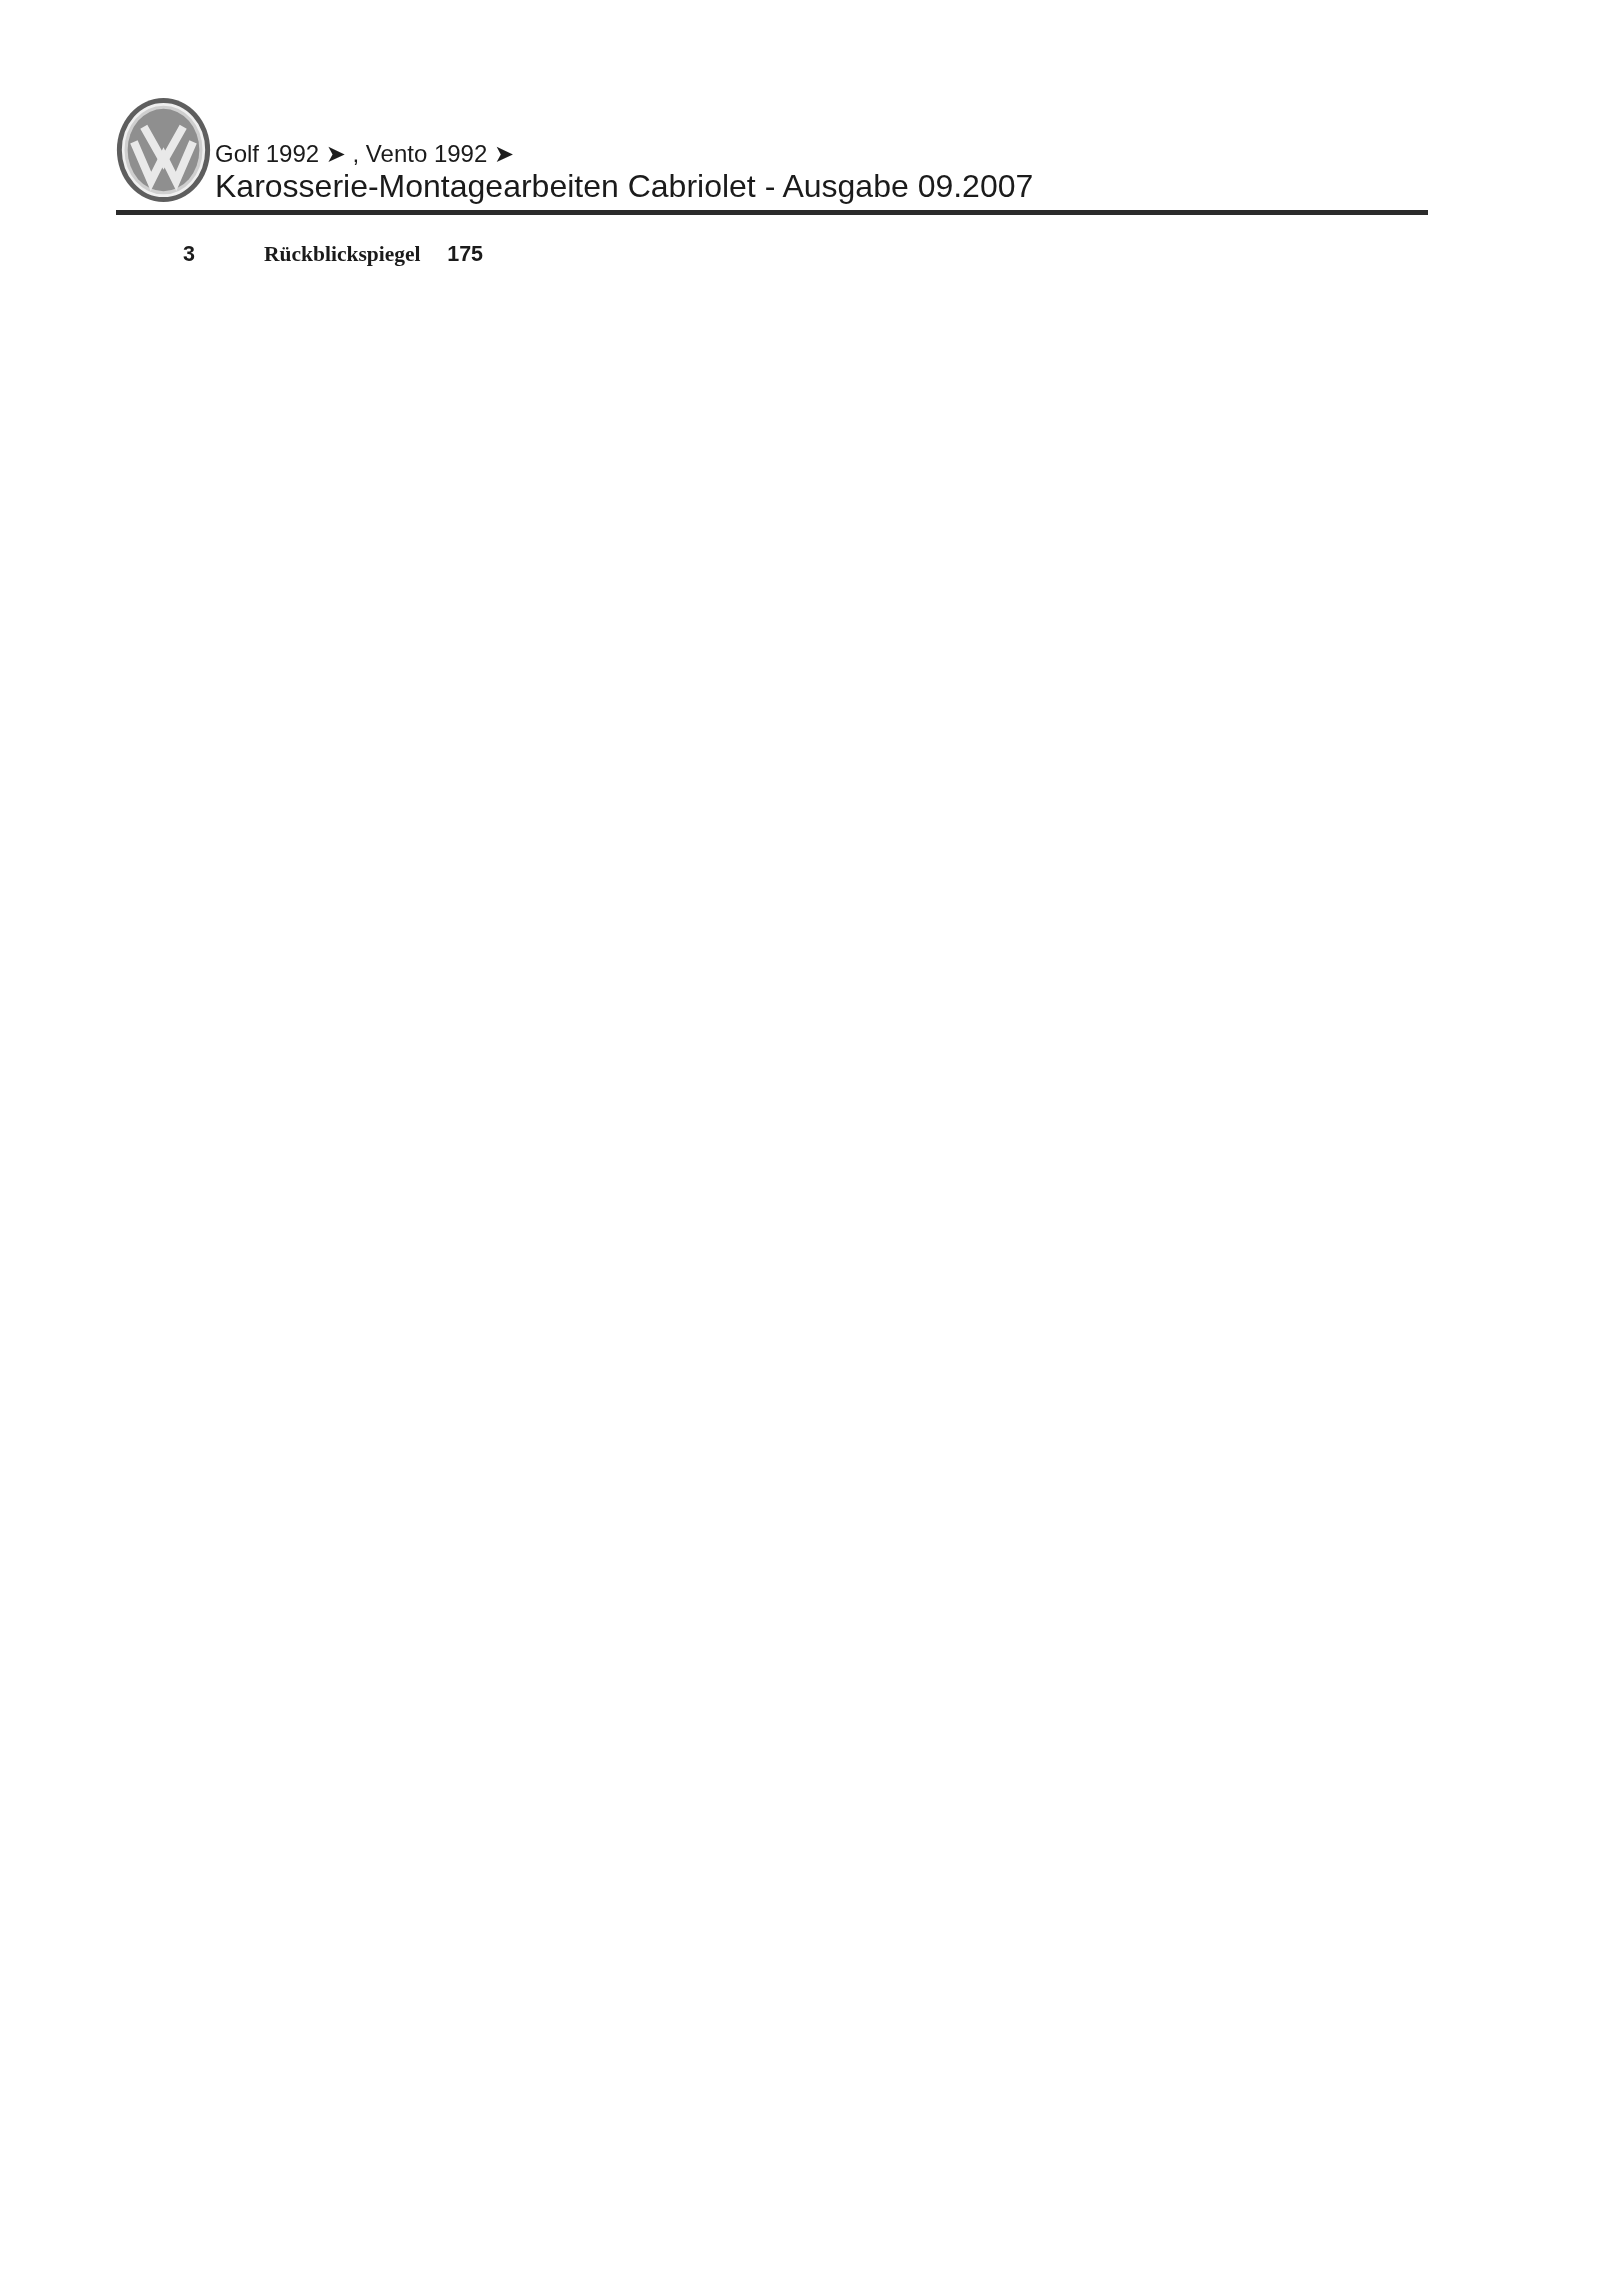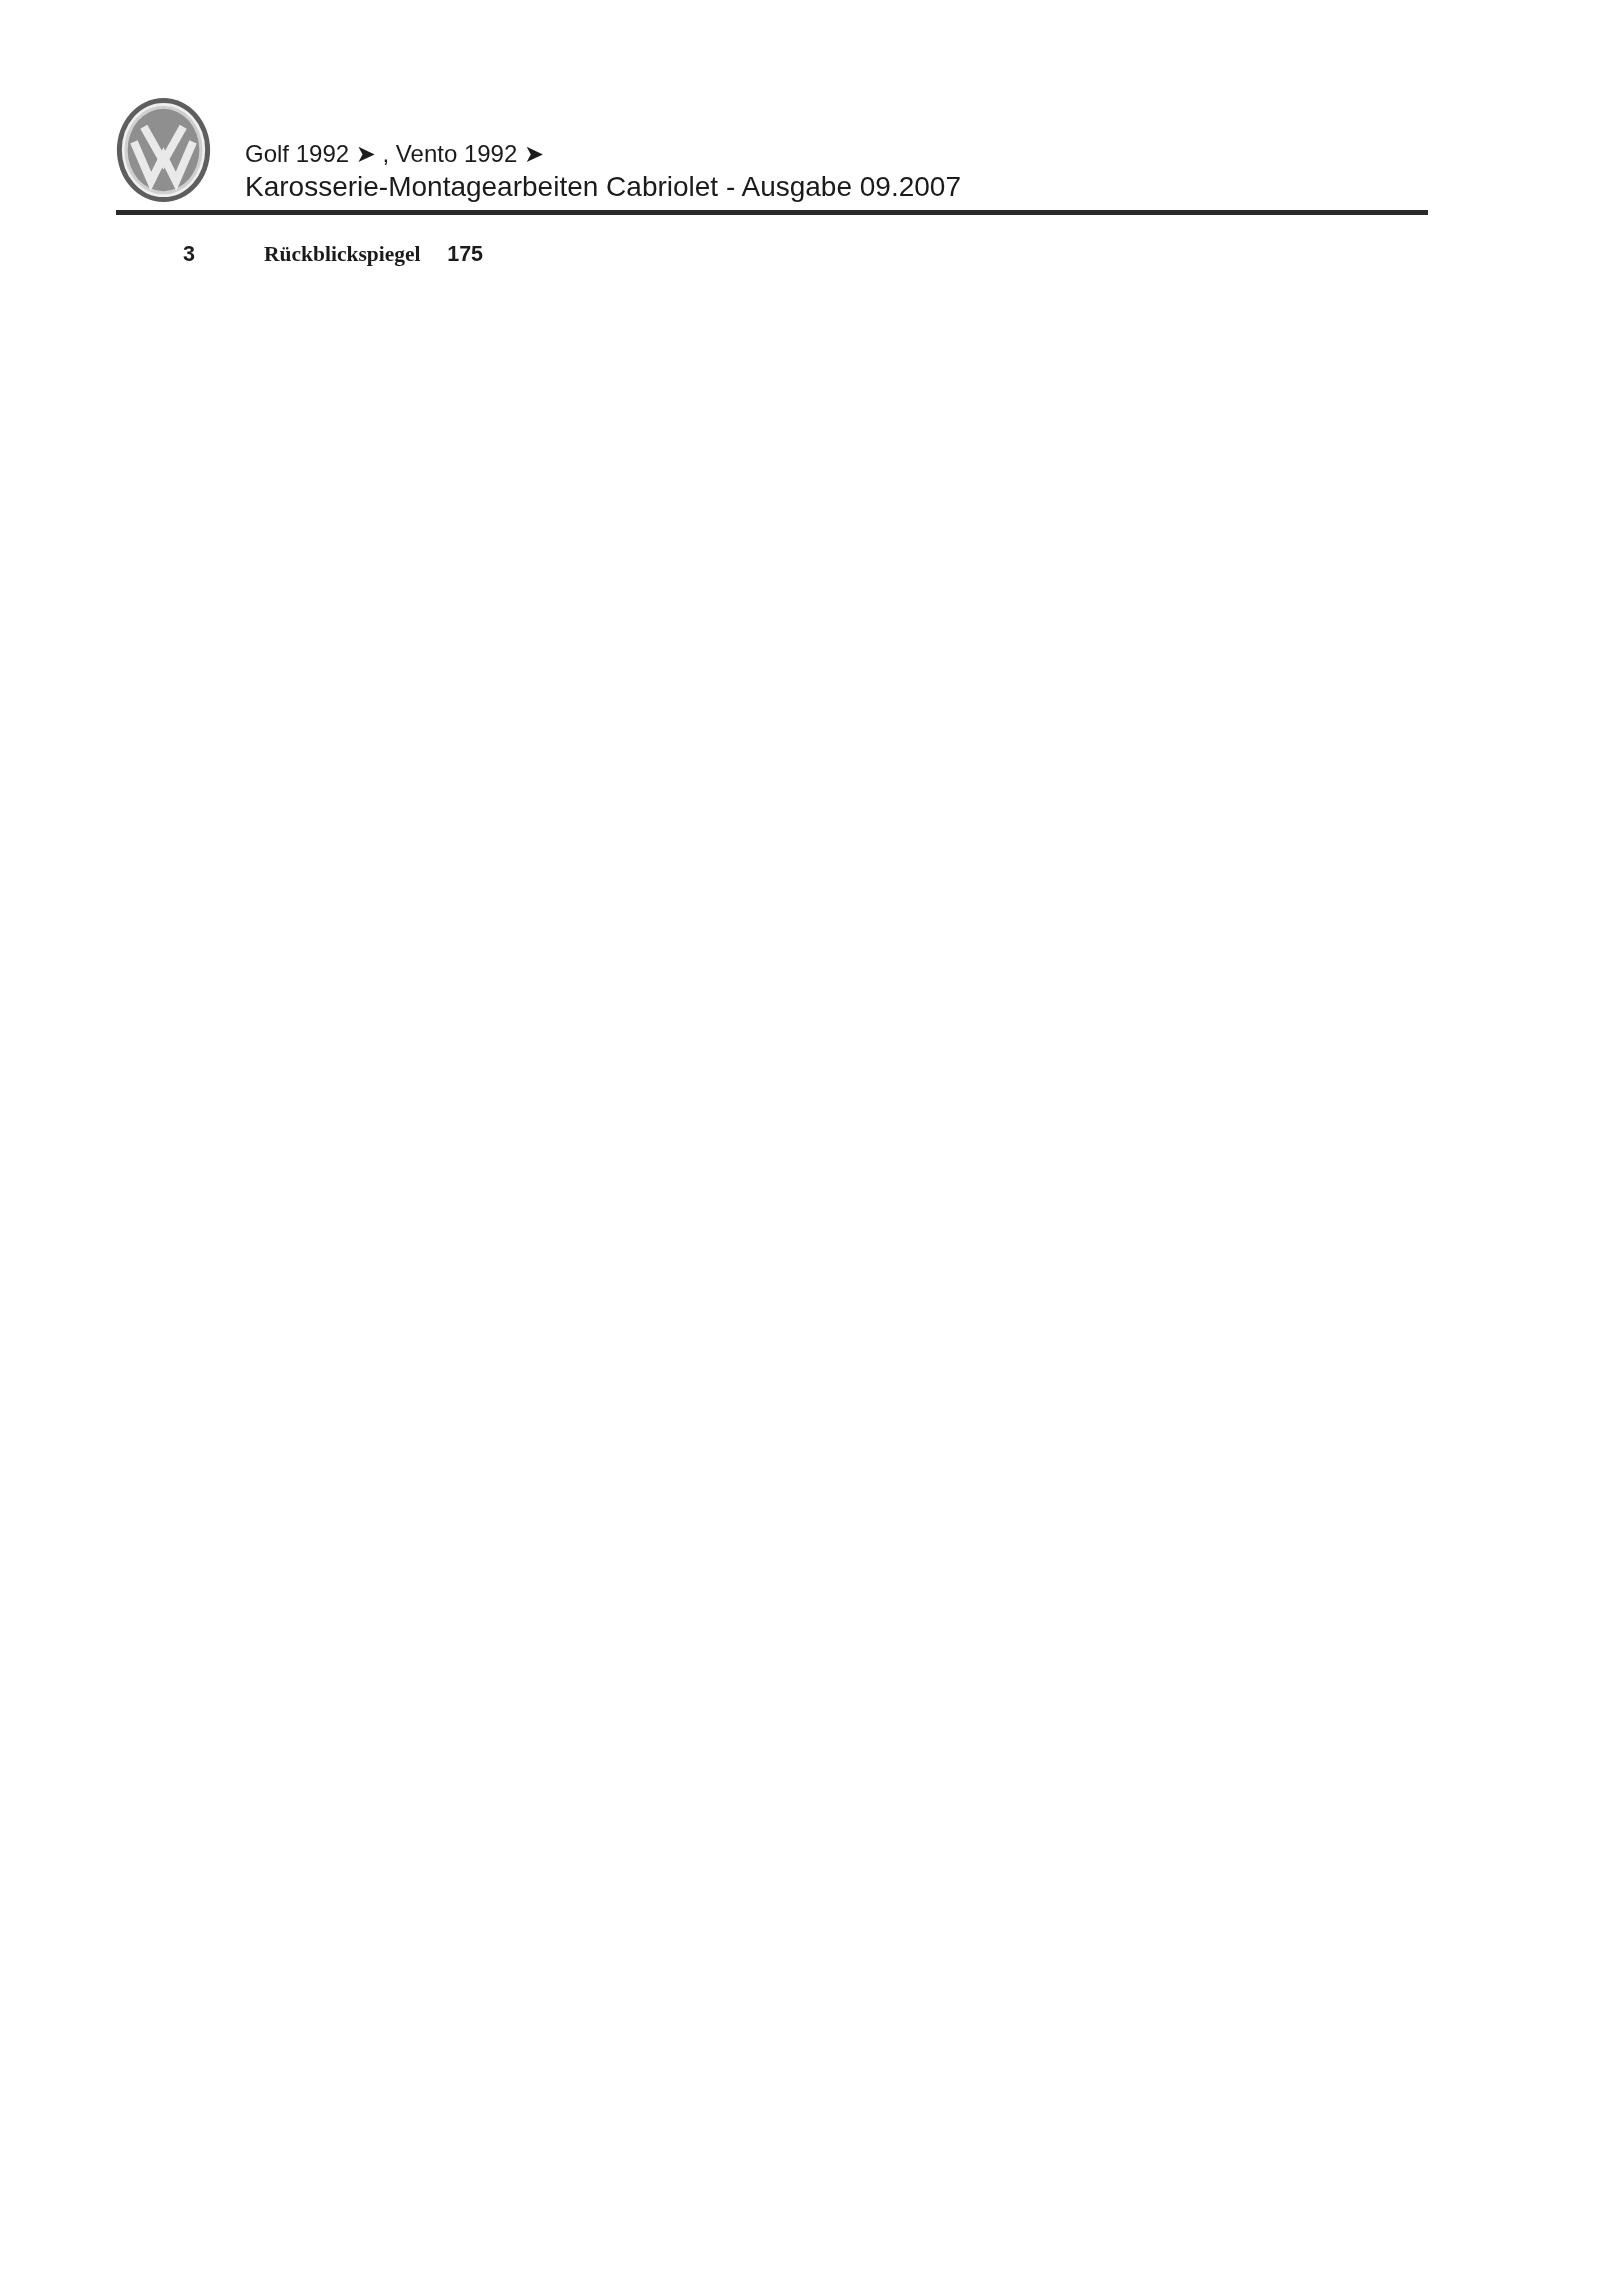--- a/index.html
+++ b/index.html
@@ -10,23 +10,23 @@
     color:#1b1b1b;
     overflow:hidden;
   }
   .page { width:1620px; height:2293px; position:relative; }
   .content { margin:0 192px 0 116px; }
 
   
   .doc-header { display:flex; align-items:flex-end; padding-top:97px; }
   .logo { width:95px; height:106px; flex:0 0 95px; }
   .logo svg { width:95px; height:106px; display:block; }
-  .header-text { margin-left:34px; padding-bottom:0px; }
+  .header-text { margin-left:4px; padding-bottom:0px; }
   .models   { font-size:24px; line-height:33px; white-space:pre; }
-  .subtitle { font-size:28px; line-height:33px; white-space:pre;text-align:right; }
+  .subtitle { font-size:32px; line-height:33px; white-space:pre;text-align:right; }
   .header-rule { margin-top:7.2px; height:4.5px; background:#2b2b2b; }
 
   
   .toc { margin-top:23px; }
   .row { display:flex; align-items:baseline; }
   .entry { font-size:21.5px; line-height:32px; padding-left:67px; }
   .entry .num { flex:0 0 81px; }
   .entry .title { white-space:pre;font-family:Liberation Serif, serif; }
   .entry.bold { font-weight:bold; }
   .entry.bold { margin-top:10.7px; }

